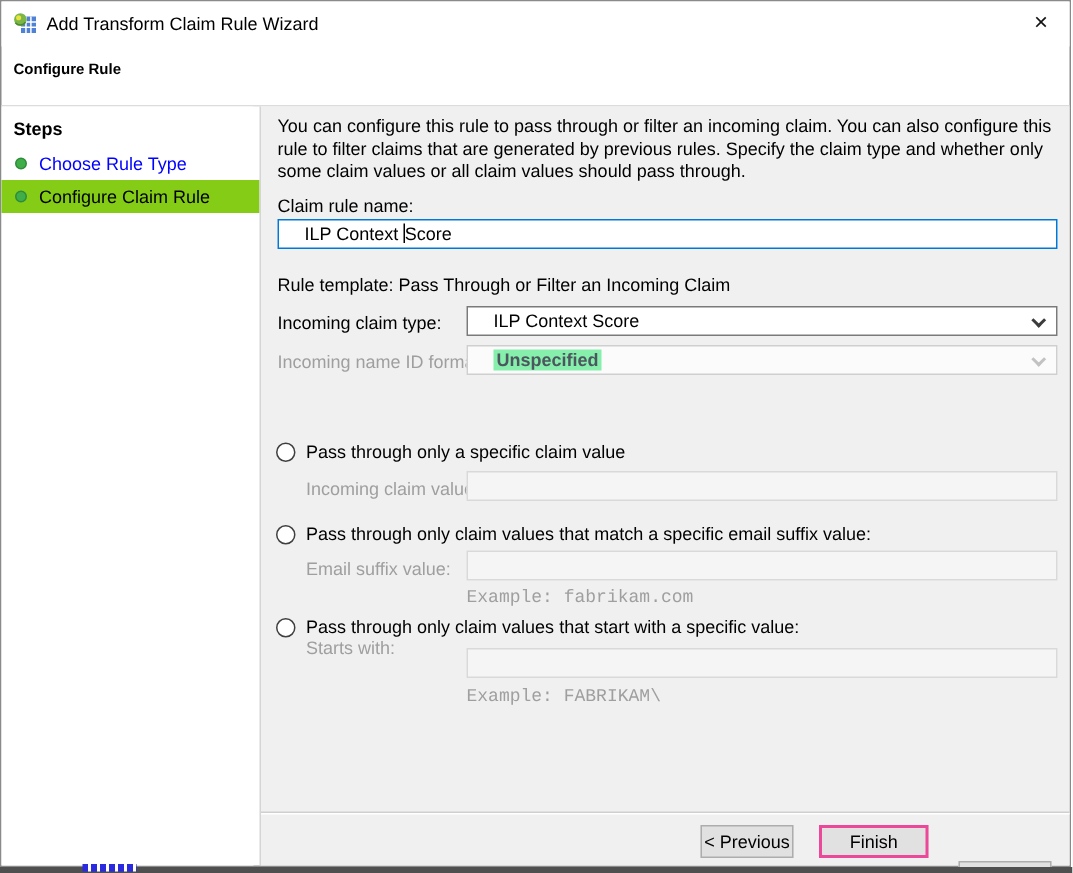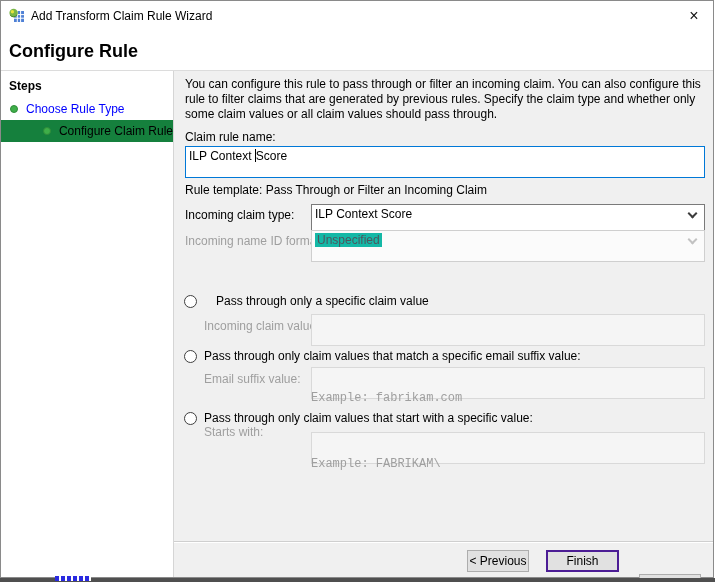--- a/index.html
+++ b/index.html
@@ -15,55 +15,55 @@
   }
   
   .titlebar { position:absolute; left:0; top:0; right:0; height:30px; background:#fff; }
   .app-icon { position:absolute; left:8px; top:7px; width:16px; height:16px; }
   .title-text { position:absolute; left:30px; top:8px; white-space:nowrap; }
   .close-btn {
     position:absolute; right:6px; top:4px; width:26px; height:22px;
     text-align:center; line-height:22px; font-size:16px; color:#111; cursor:default;
   }
   
-  .page-title { position:absolute; left:8px; top:40px; font-size:18px; font-weight:bold; }
+  .page-title { position:absolute; left:8px; top:40px; font-size:10px; font-weight:bold; }
   .top-sep { position:absolute; left:0; top:69px; right:0; height:1px; background:#dcdcdc; }
   
   .sidebar { position:absolute; left:0; top:70px; width:168px; bottom:0; background:#fff; }
   .steps-title { position:absolute; left:8px; top:8px; font-weight:bold; }
   .step-item { position:absolute; left:0; width:172px; height:22px; display:flex; align-items:center; }
   .step-item.s1 { top:27px; }
-  .step-item.s2 { top:49px; background:#15803d;justify-content:flex-end; }
+  .step-item.s2 { top:49px; background:#84cc16; }
   .step-dot {
     flex:none; width:8px; height:8px; border-radius:50%;
     background:#3fae49; border:1px solid #2f8c3a; margin:0 8px 0 9px;
   }
   .step-label.link { color:#0000ff; }
   .side-divider { position:absolute; left:172px; top:70px; width:1px; bottom:0; background:#d5d5d5; }
   
   .main { position:absolute; left:173px; top:70px; right:0; bottom:0; background:#f0f0f0; }
   .intro { position:absolute; left:11px; top:6px; width:524px; line-height:15px; }
   .lbl { position:absolute; white-space:nowrap; }
   .lbl.gray, .example { color:#9f9f9f; }
   .example { position:absolute; white-space:nowrap;font-family:Liberation Mono, monospace; }
   .field {
-    position:absolute; height:32px; background:#fff; border:1px solid #7a7a7a;
-    line-height:18px; padding:0 3px; white-space:nowrap; overflow:hidden;
+    position:absolute; height:20px; background:#fff; border:1px solid #7a7a7a;
+    line-height:18px; padding:0 17px; white-space:nowrap; overflow:hidden;
   }
   .name-input { left:11px; top:75px; width:520px; border:1px solid #0078d7; }
   .caret { display:inline-block; width:1px; height:13px; background:#000; vertical-align:-2px; }
   .combo { padding-right:20px; }
   .combo .chev {
     position:absolute; right:8px; top:5px; width:7px; height:7px;
     border-right:2px solid #3c3c3c; border-bottom:2px solid #3c3c3c; transform:rotate(45deg);
   }
   .combo1 { left:137px; top:133px; width:394px; }
   .combo2 { left:137px; top:159px; width:394px; background:#fbfbfb; border-color:#cfcfcf; }
   .combo2 .chev { border-color:#c2c2c2; }
-  .sel-val { background:#14b8a6; color:#4d565e; padding:0 2px; }
+  .sel-val { background:#86efac; color:#4d565e; padding:0 2px;font-weight:bold; }
   .tfield { background:#f5f5f5; border:1px solid #d9d9d9; width:394px; left:137px; }
   .radio-row { position:absolute; left:10px; display:flex; align-items:flex-start; }
   .radio {
     flex:none; width:13px; height:13px; border:1px solid #3f3f3f; border-radius:50%;
     background:#fff; position:relative; margin-right:7px;
   }
   .radio.checked::after {
     content:""; position:absolute; left:2px; top:2px; width:7px; height:7px;
     border-radius:50%; background:#141414;
   }
@@ -72,21 +72,21 @@
   .footer-sep {
     position:absolute; left:0; right:0; top:470px; height:0;
     border-top:1px solid #cfcfcf; box-shadow:0 1px 0 #ffffff;
   }
   .btn {
     position:absolute; top:479px; height:22px; background:#e1e1e1;
     border:1px solid #adadad; text-align:center; line-height:19px; padding:0;
     font-family:"Liberation Sans", sans-serif; font-size:12px; color:#000;
   }
   .btn-previous { left:293px; width:62px; }
-  .btn-finish  { left:372px; width:73px; border:2px solid #4c1d95; }
+  .btn-finish  { left:372px; width:73px; border:2px solid #ec4899; }
   .btn-cancel  { left:465px; width:62px;margin-top:24px; }
   
   .bottom-strip { position:absolute; left:0; top:578px; width:715px; height:4px; background:#4f4f4f; }
   .bg-text-frag {
     position:absolute; left:55px; top:576px; width:36px; height:5px;
     background:repeating-linear-gradient(90deg,#2a2ae0 0 4px,#ffffff 4px 6px);
   }
 </style>
 </head>
 <body>
@@ -138,21 +138,21 @@
       <span class="chev"></span>
     </div>
 
     <div class="lbl gray" style="left:11px; top:163px;">Incoming name ID format:</div>
     <div class="field combo combo2">
       <span class="sel-val">Unspecified</span>
       <span class="chev"></span>
     </div>
 
 
-    <div class="radio-row" style="top:224px;gap:12px;">
+    <div class="radio-row" style="top:224px;">
       <span class="radio"></span>
       <span class="opt-label">Pass through only a specific claim value</span>
     </div>
     <div class="lbl gray" style="left:30px; top:248px;">Incoming claim value:</div>
     <div class="field tfield" style="top:243px;"><span></span></div>
 
     <div class="radio-row" style="top:279px;">
       <span class="radio"></span>
       <span class="opt-label">Pass through only claim values that match a specific email suffix value:</span>
     </div>

